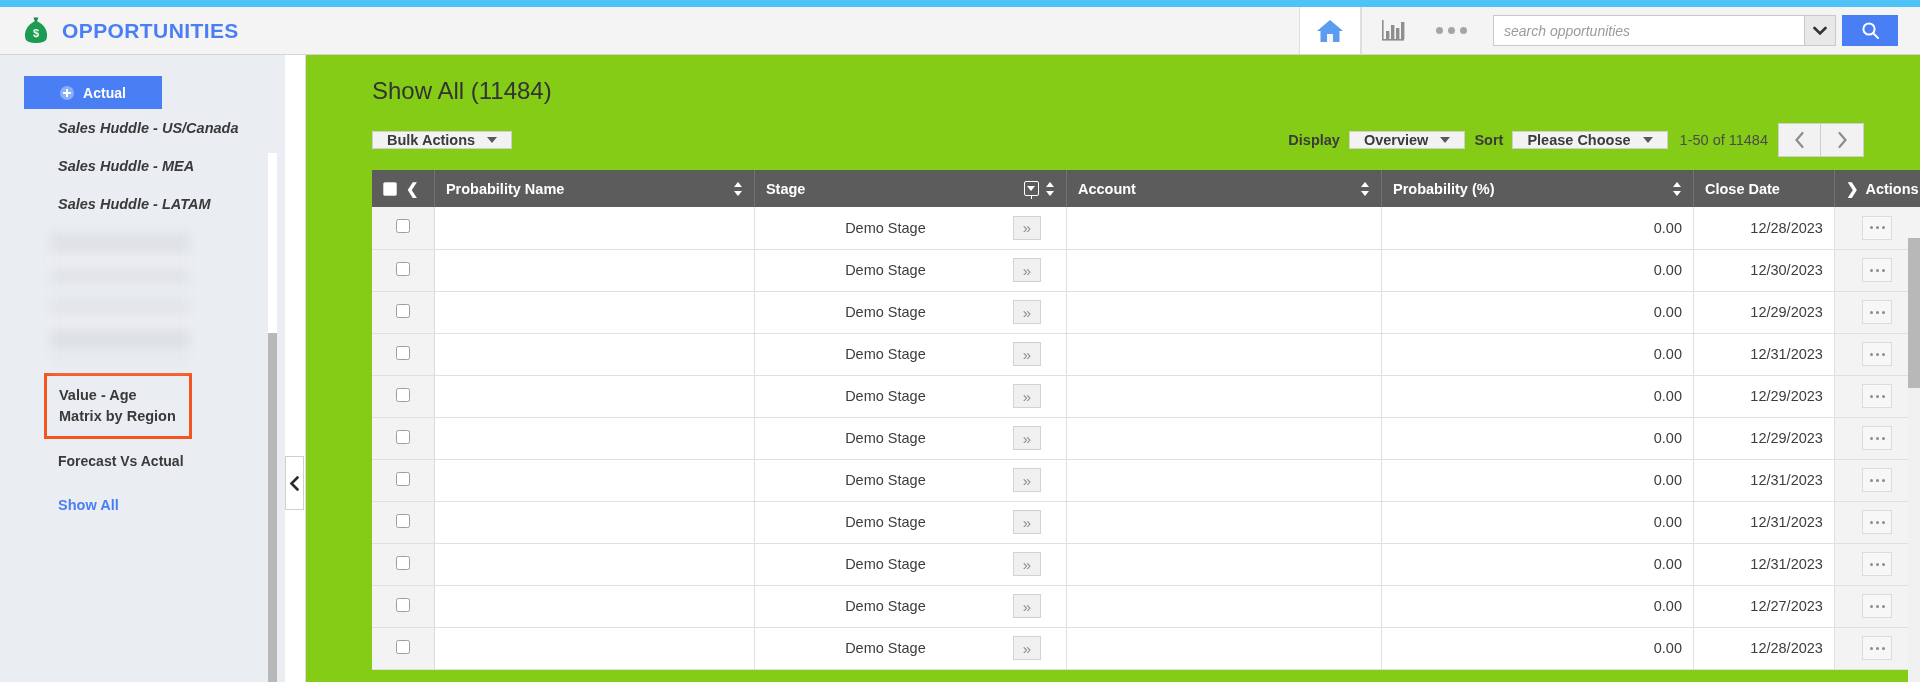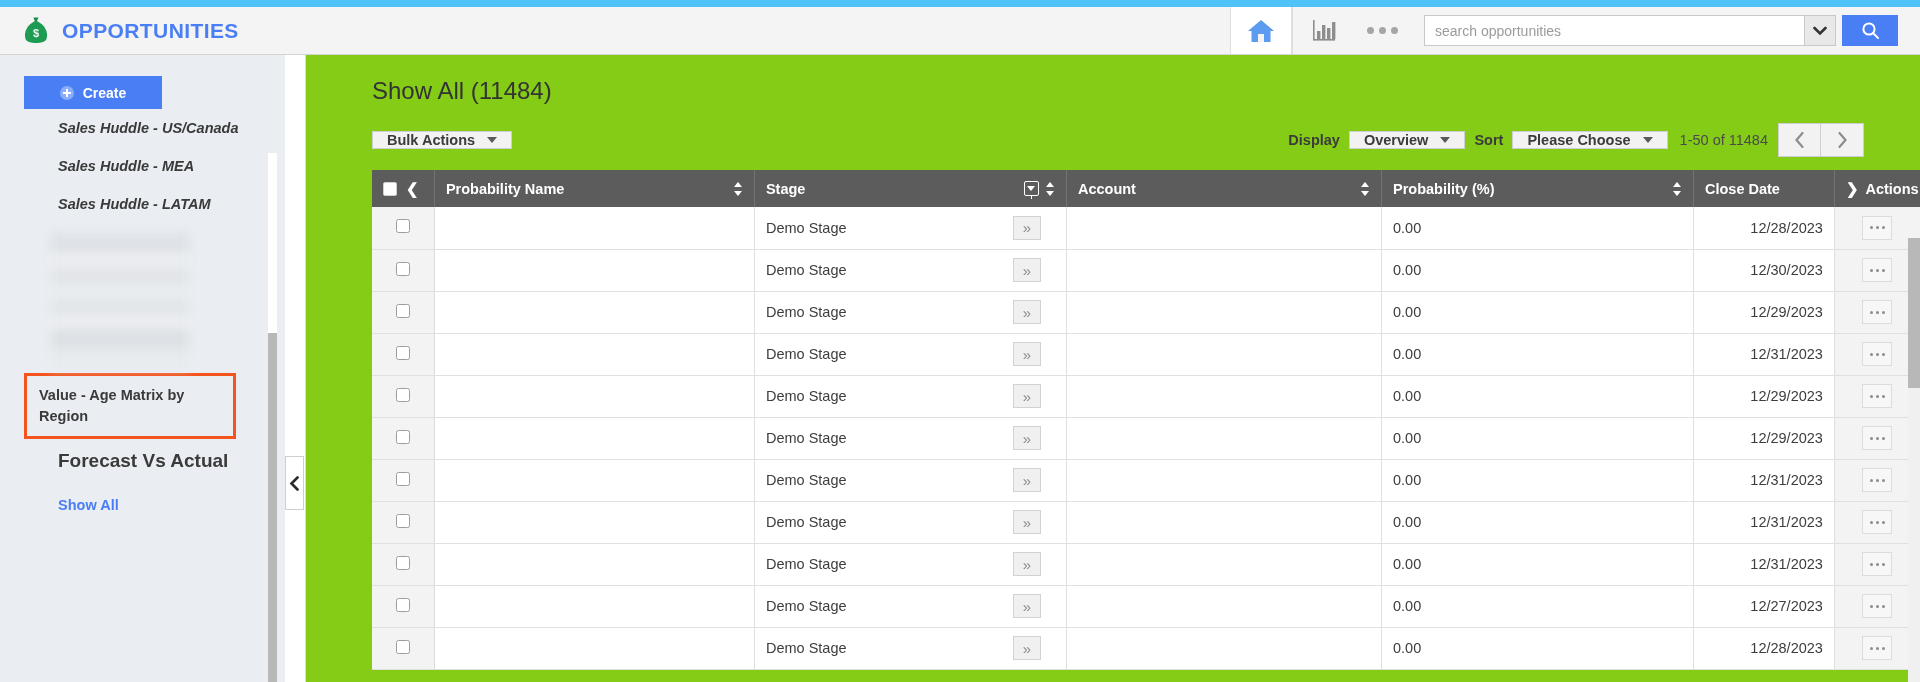--- a/index.html
+++ b/index.html
@@ -74,30 +74,31 @@
     background: #a5a5a5; display: block;
   }
 
   .search-wrap {
     display: flex;
     align-items: center;
     padding-right: 22px;
     padding-left: 14px;
   }
   .search-input {
-    width: 380px;
+    width: 311px;
     height: 31px;
     border: 1px solid #c9c9c9;
     border-right: none;
     background: #fff;
     padding: 0 10px;
     font-size: 14px;
     color: #333;
     outline: none;
     font-family: "Liberation Sans", sans-serif;
+    font-style: italic;
   }
   .search-input::placeholder { color: #9b9b9b; }
   .search-drop {
     width: 32px; height: 31px;
     border: 1px solid #c9c9c9;
     background: #e8e8e8;
     display: flex; align-items: center; justify-content: center;
     cursor: pointer;
   }
   .search-go {
@@ -164,32 +165,32 @@
     margin: 6px 0 4px 50px;
     width: 140px; height: 140px;
     background: linear-gradient(180deg,
        #e6e9ed 0%, #dcdfe3 12%, #eef0f3 22%,
        #dfe2e6 34%, #eceff2 44%, #e0e3e7 56%,
        #eef0f3 66%, #dadde1 78%, #e9ecef 90%, #e6e9ed 100%);
     filter: blur(5px);
     opacity: .95;
   }
   .sb-highlight {
-    margin-left: 24px;
-    width: 212px;
+    margin-left: 44px;
+    width: 148px;
     border: 3px solid #f4541d;
     padding: 9px 10px 10px 12px;
     font-size: 14.5px;
     font-weight: bold;
     color: #3a3a3a;
     line-height: 1.42;
     cursor: pointer;
   }
   .sb-forecast {
-    font-size: 19px;
+    font-size: 14px;
     font-weight: bold;
     color: #3a3a3a;
     padding-left: 58px;
     line-height: 44px;
     cursor: pointer;
   }
   .lists-row {
     margin-top: 8px;
     margin-right: 30px;
     height: 44px;
@@ -422,32 +423,32 @@
   .row-cb {
     width: 14px; height: 14px;
     border: 1.4px solid #9e9e9e;
     border-radius: 2.5px;
     background: #fff;
     display: inline-block;
     cursor: pointer;
   }
   .stage-cell { text-align: right; position: relative; padding-right: 0; }
   .stage-inner { display: flex; align-items: center; }
-  .stage-txt { flex: 1 1 auto; text-align: left; padding-right: 8px; }
+  .stage-txt { flex: 1 1 auto; text-align: center; padding-right: 8px; }
   .chev2-btn {
     width: 28px; height: 24px;
     background: #f0f0f0;
     border: 1px solid #d2d2d2;
     display: inline-flex; align-items: center; justify-content: center;
     color: #8c8c8c; font-size: 15px; line-height: 1;
     margin-right: 14px;
     cursor: pointer;
     flex: 0 0 auto;
   }
-  .num-cell { text-align: left; }
+  .num-cell { text-align: right; }
   .date-cell { text-align: right; padding-right: 16px; }
   .ell-btn {
     width: 30px; height: 24px;
     background: #f7f7f7;
     border: 1px solid #dcdcdc;
     display: inline-flex; align-items: center; justify-content: center;
     gap: 3px;
     cursor: pointer;
   }
   .ell-btn i { width: 3px; height: 3px; border-radius: 50%; background: #8c8c8c; display: block; }
@@ -527,21 +528,21 @@
     </div>
   </div>
 </div>
 
 <div class="body-row">
 
   <div class="sidebar">
 
     <button class="create-btn">
       <span class="plus-circle"></span>
-      <span>Create</span>
+      <span>Actual</span>
     </button>
 
     <div class="sb-link">Sales Huddle - US/Canada</div>
     <div class="sb-link">Sales Huddle - MEA</div>
     <div class="sb-link">Sales Huddle - LATAM</div>
 
     <div class="sb-blur"></div>
 
     <div class="sb-highlight">Value - Age Matrix by Region</div>
 

